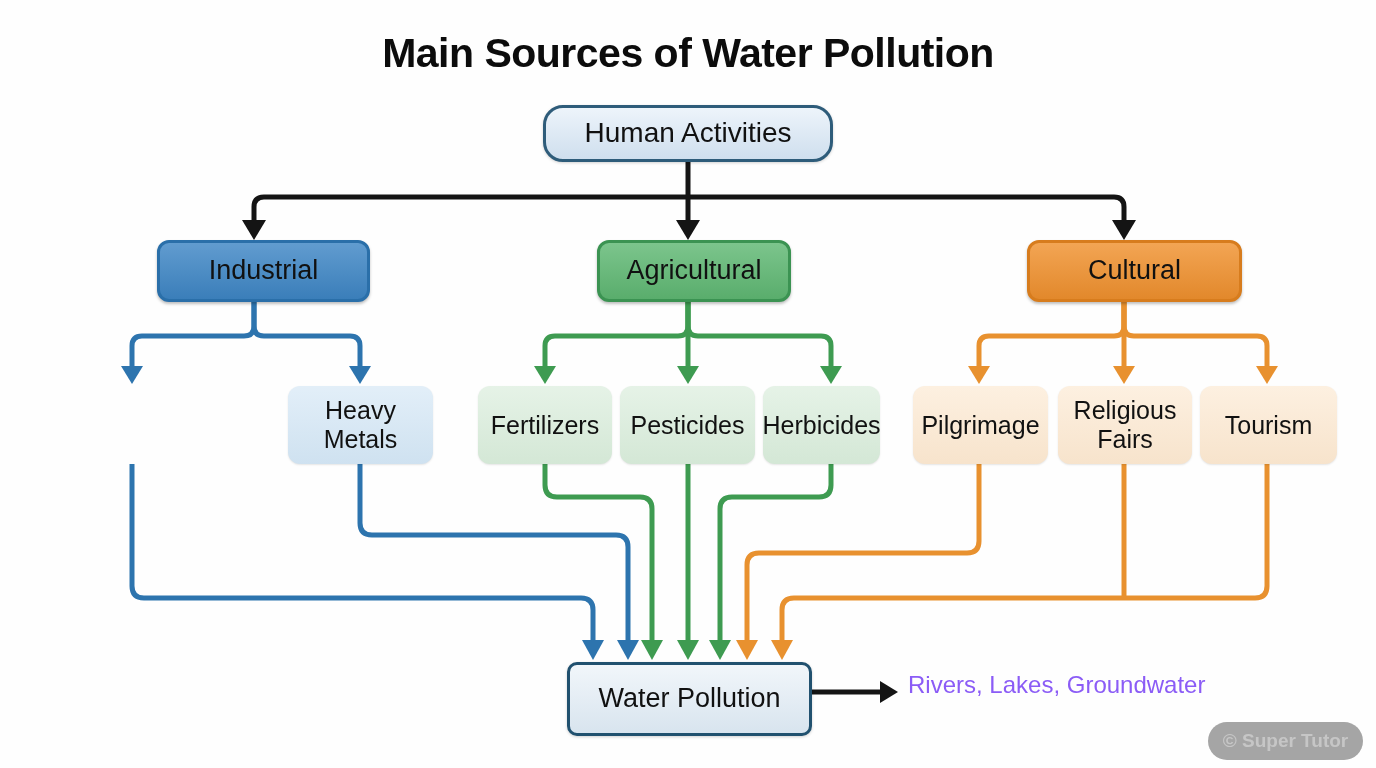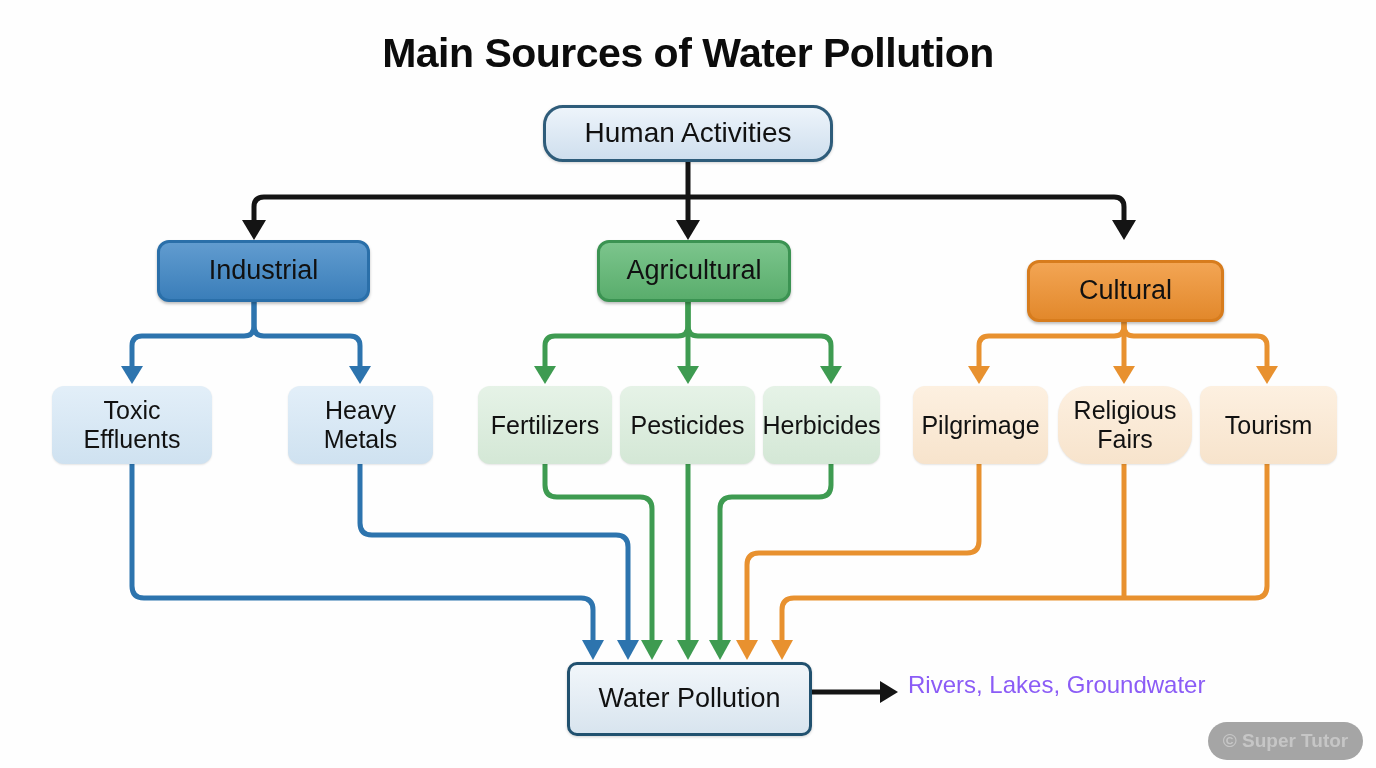--- a/index.html
+++ b/index.html
@@ -36,37 +36,37 @@
     border:3px solid var(--human-border);border-radius:20px;
     font-size:28px;box-shadow:0 1px 3px rgba(0,0,0,.18);
   }
   .n-cat{
     top:240px;height:62px;border-radius:12px;font-size:27px;
     border:3px solid;box-shadow:0 2px 3px rgba(0,0,0,.25);
     background-image:linear-gradient(180deg,rgba(255,255,255,.18),rgba(0,0,0,.06));
   }
   .n-industrial{left:157px;width:213px;background-color:var(--blue-fill);border-color:var(--blue-border);}
   .n-agricultural{left:591px;width:194px;background-color:var(--green-fill);border-color:var(--green-border);margin-left:6px;}
-  .n-cultural{left:1027px;width:197px;background-color:var(--orange-fill);border-color:var(--orange-border);margin-top:20px;}
+  .n-cultural{left:1027px;width:215px;background-color:var(--orange-fill);border-color:var(--orange-border);}
   .n-sub{
     top:386px;height:78px;border-radius:12px;font-size:25px;
     box-shadow:0 1px 2px rgba(0,0,0,.10);
     background-image:linear-gradient(180deg,rgba(255,255,255,.35),rgba(0,0,0,.02));
     padding:0 4px;
   }
   .sub-blue{background-color:var(--light-blue);}
   .sub-green{background-color:var(--light-green);}
   .sub-orange{background-color:var(--light-orange);}
   .n-toxic{left:52px;width:160px;}
   .n-heavy{left:288px;width:145px;}
   .n-fertilizers{left:478px;width:134px;}
   .n-pesticides{left:620px;width:135px;}
   .n-herbicides{left:763px;width:117px;}
   .n-pilgrimage{left:913px;width:135px;}
-  .n-religious{left:1058px;width:134px;border-radius:29px;}
+  .n-religious{left:1058px;width:134px;}
   .n-tourism{left:1200px;width:137px;}
   .n-water{
     left:567px;top:662px;width:245px;height:74px;
     background:var(--water-fill);
     background-image:linear-gradient(180deg,rgba(255,255,255,.5),rgba(120,150,180,.10));
     border:3px solid var(--water-border);border-radius:10px;
     font-size:27px;box-shadow:0 1px 3px rgba(0,0,0,.18);
   }
   .dest{
     position:absolute;left:908px;top:670px;height:30px;
@@ -132,21 +132,20 @@
     <path class="st-ink st-thick" d="M812 692 H880"></path>
     <polygon class="fl-ink" points="880,681 880,703 898,692"></polygon>
   </svg>
 
   <div class="node n-human">Human Activities</div>
 
   <div class="node n-cat n-industrial">Industrial</div>
   <div class="node n-cat n-agricultural">Agricultural</div>
   <div class="node n-cat n-cultural">Cultural</div>
 
-  <div class="node n-sub sub-blue n-toxic">Toxic Effluents</div>
   <div class="node n-sub sub-blue n-heavy">Heavy Metals</div>
   <div class="node n-sub sub-green n-fertilizers">Fertilizers</div>
   <div class="node n-sub sub-green n-pesticides">Pesticides</div>
   <div class="node n-sub sub-green n-herbicides">Herbicides</div>
   <div class="node n-sub sub-orange n-pilgrimage">Pilgrimage</div>
   <div class="node n-sub sub-orange n-religious">Religious Fairs</div>
   <div class="node n-sub sub-orange n-tourism">Tourism</div>
 
   <div class="node n-water">Water Pollution</div>
 

